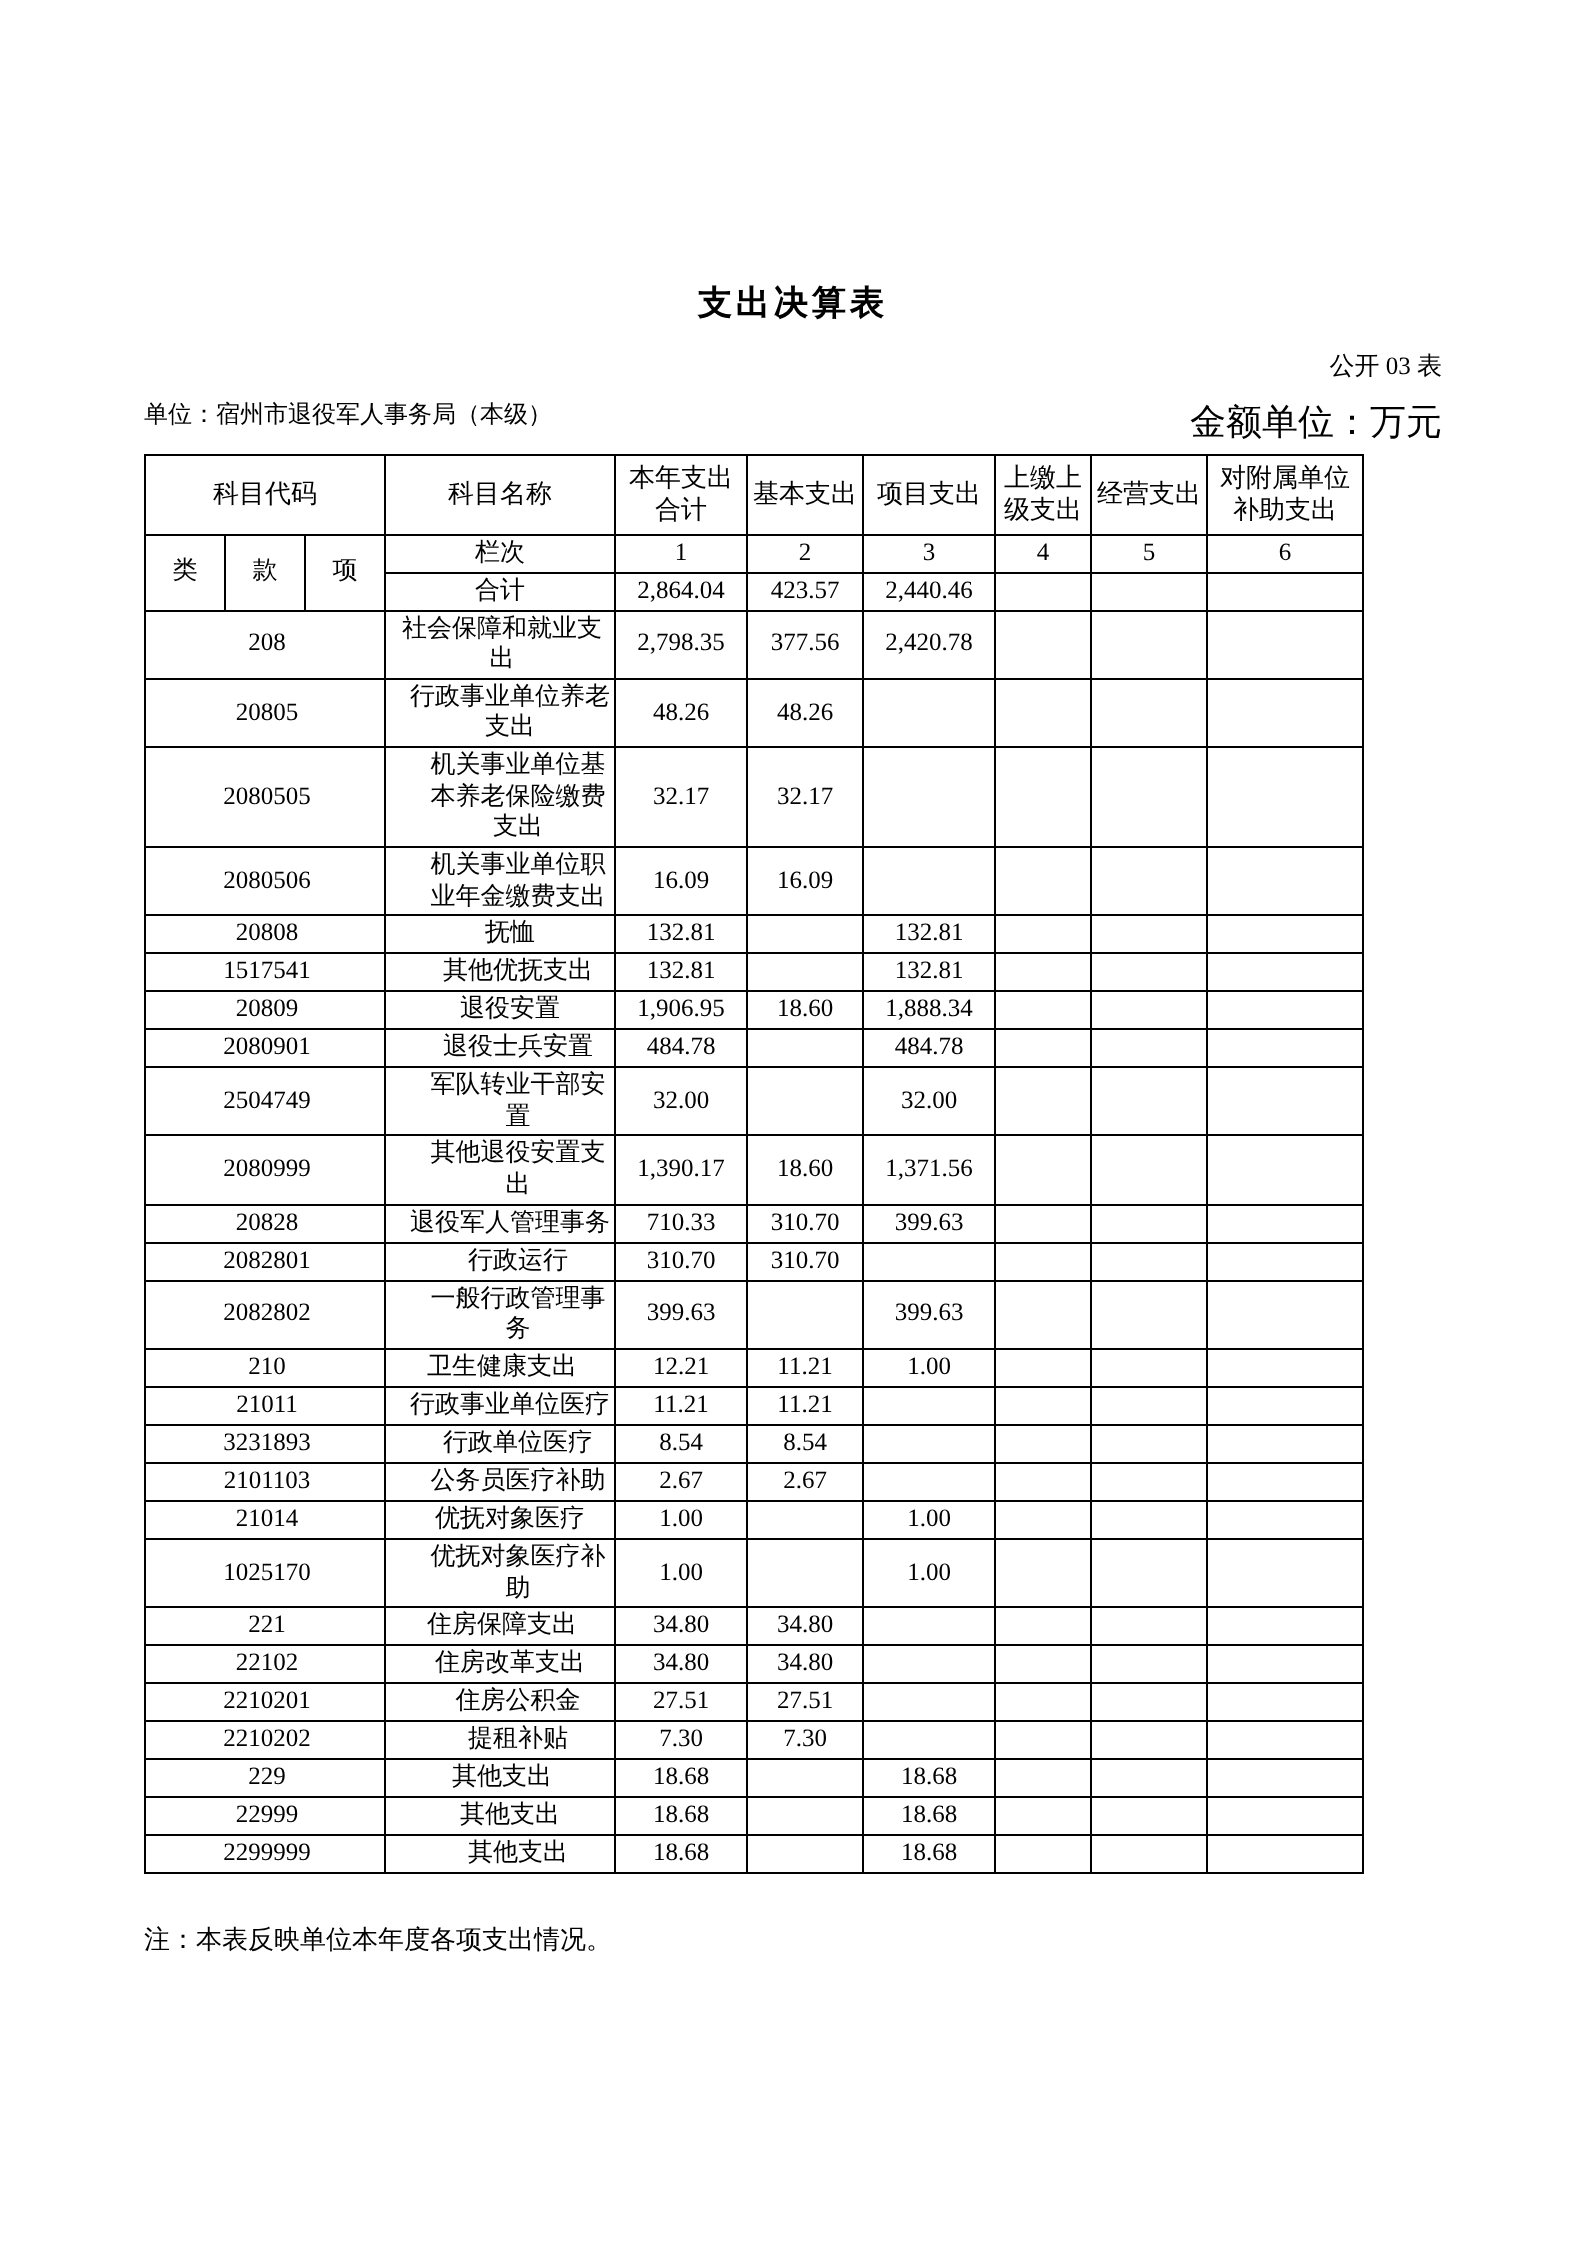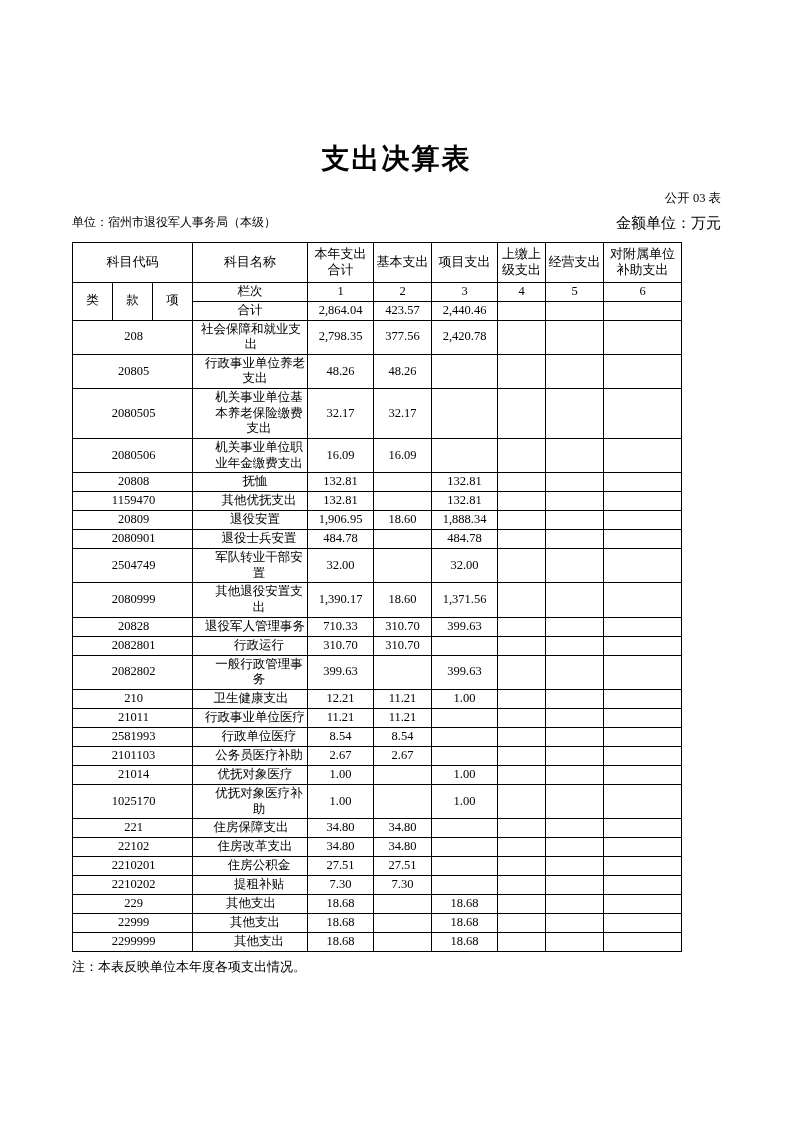--- a/index.html
+++ b/index.html
@@ -16,21 +16,21 @@
   }
   .page {
     position: relative;
     width: 793px;
     height: 1122px;
     box-sizing: border-box;
     padding: 0 72px;
   }
   .doc-title {
     text-align: center;
-    font-size: 28px;
+    font-size: 17px;
     font-weight: bold;
     letter-spacing: 2px;
     margin-top: 140px;
     margin-bottom: 16px;
     font-family: "Liberation Sans", "DejaVu Sans", sans-serif;
   }
   .meta-row {
     position: relative;
     height: 34px;
     margin-top: 26px;
@@ -44,21 +44,21 @@
   .meta-left {
     position: absolute;
     left: 0;
     top: 10px;
     font-size: 12px;
   }
   .meta-right {
     position: absolute;
     right: 0;
     top: 10px;
-    font-size: 15px;
+    font-size: 18px;
   }
   table.fin {
     border-collapse: collapse;
     width: 553px;
     margin: 4px 0 0 0;
     table-layout: fixed;
   }
   table.fin td, table.fin th {
     border: 1px solid #000000;
     font-size: 12.5px;
@@ -90,21 +90,21 @@
     padding-left: 4px !important;
     margin-top: 29px;
   }
   .name.ind1 { padding-left: 12px !important; }
   .name.ind2 { padding-left: 20px !important; }
   .bold { font-weight: bold; }
   .rowh { height: 19px; }
   .rowh2 { height: 32px; }
   .note {
     font-size: 13px;
-    margin-top: 6px;
+    margin-top: 24px;
   }
 </style>
 </head>
 <body>
 
 <div class="page">
 
   <div class="doc-title">支出决算表</div>
 
   <div class="meta-row">
@@ -205,21 +205,21 @@
           <td class="code" colspan="3">20808</td>
           <td class="name ind1">抚恤</td>
           <td class="num">132.81</td>
           <td class="num"></td>
           <td class="num">132.81</td>
           <td class="num"></td>
           <td class="num"></td>
           <td class="num"></td>
         </tr>
         <tr class="rowh">
-          <td class="code" colspan="3">1159470</td>
+          <td class="code" colspan="3">1517541</td>
           <td class="name ind2">其他优抚支出</td>
           <td class="num">132.81</td>
           <td class="num"></td>
           <td class="num">132.81</td>
           <td class="num"></td>
           <td class="num"></td>
           <td class="num"></td>
         </tr>
         <tr class="rowh">
           <td class="code" colspan="3">20809</td>
@@ -305,21 +305,21 @@
           <td class="code" colspan="3">21011</td>
           <td class="name ind1">行政事业单位医疗</td>
           <td class="num">11.21</td>
           <td class="num">11.21</td>
           <td class="num"></td>
           <td class="num"></td>
           <td class="num"></td>
           <td class="num"></td>
         </tr>
         <tr class="rowh">
-          <td class="code" colspan="3">2581993</td>
+          <td class="code" colspan="3">3231893</td>
           <td class="name ind2">行政单位医疗</td>
           <td class="num">8.54</td>
           <td class="num">8.54</td>
           <td class="num"></td>
           <td class="num"></td>
           <td class="num"></td>
           <td class="num"></td>
         </tr>
         <tr class="rowh">
           <td class="code" colspan="3">2101103</td>

